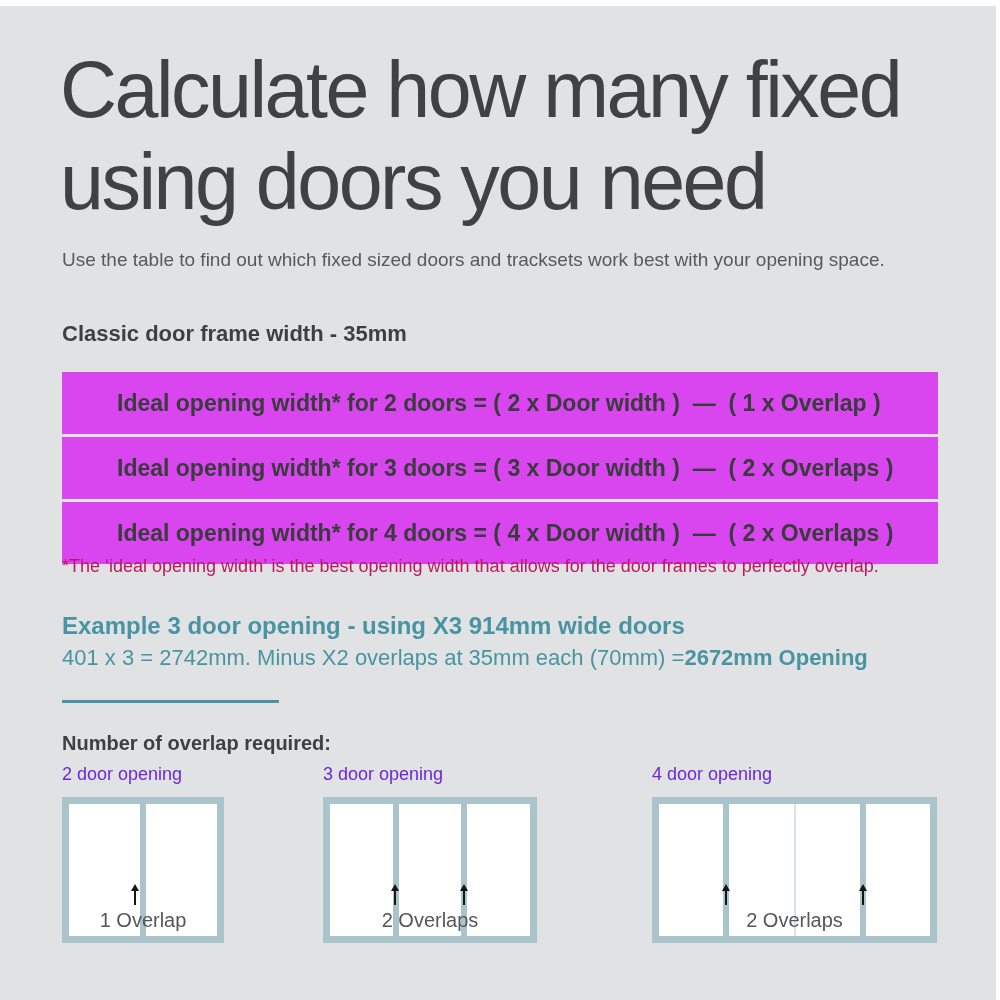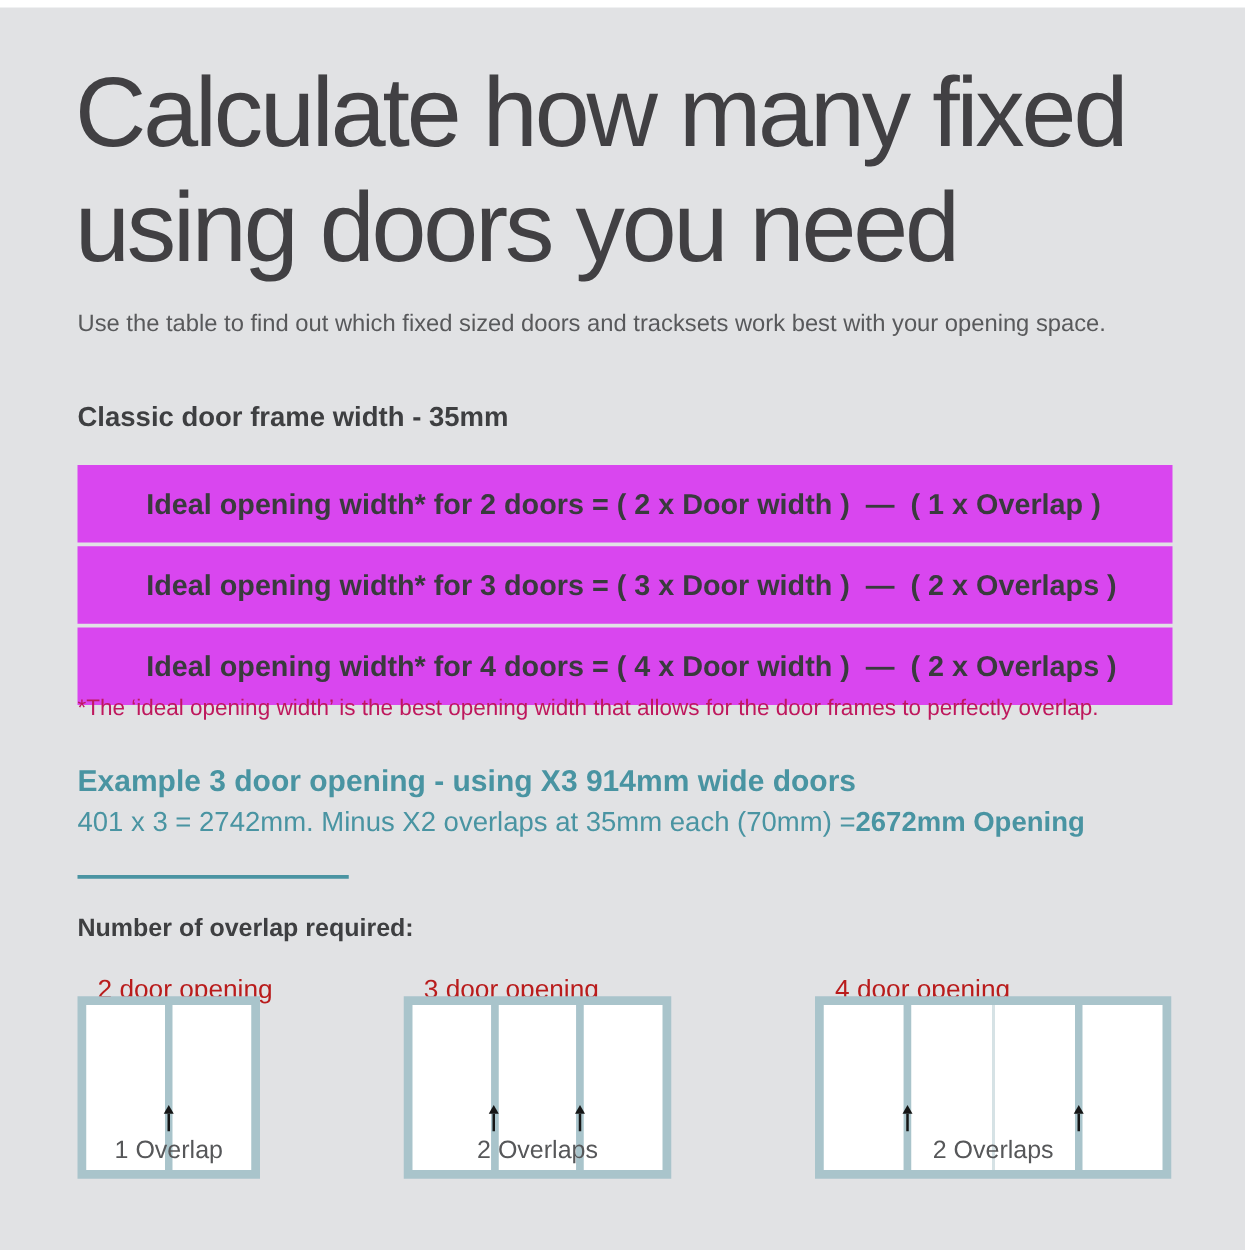--- a/index.html
+++ b/index.html
@@ -29,26 +29,26 @@
                    font-size:24px;font-weight:700;color:#4994a2;}
   .example-calc{position:absolute;left:62px;top:645px;margin:0;
                 font-size:22px;color:#4994a2;}
   .example-calc .bold{font-weight:700;}
 
   .divider{position:absolute;left:62px;top:700px;width:217px;height:3px;background:#4a94a2;}
 
   .overlaps-heading{position:absolute;left:62px;top:732px;margin:0;
                     font-size:20px;font-weight:700;color:#3e3f41;}
 
-  .diagram-label{position:absolute;top:764px;margin:16px;font-size:21px;color:#b91c1c;}
+  .diagram-label{position:absolute;top:764px;margin:0;font-size:18px;color:#6d28d9;}
   .dl-a{left:62px;} .dl-b{left:323px;} .dl-c{left:652px;}
 
   .frame{position:absolute;top:797px;height:146px;background:#a9c4cb;
          box-sizing:border-box;padding:7px;display:flex;}
-  .frame-a{left:62px;width:146px;}
+  .frame-a{left:62px;width:162px;}
   .frame-b{left:323px;width:214px;}
   .frame-c{left:652px;width:285px;}
   .panel{flex:1;background:#ffffff;}
   .gap6{flex:0 0 6px;background:#a9c4cb;}
   .gap2{flex:0 0 2px;background:#d6e2e5;}
 
   .overlap-label{position:absolute;left:0;right:0;bottom:11px;margin:0;text-align:center;
                  font-size:20px;color:#565759;z-index:2;}
 
   .arrow{position:absolute;bottom:38px;width:10px;height:21px;z-index:2;

